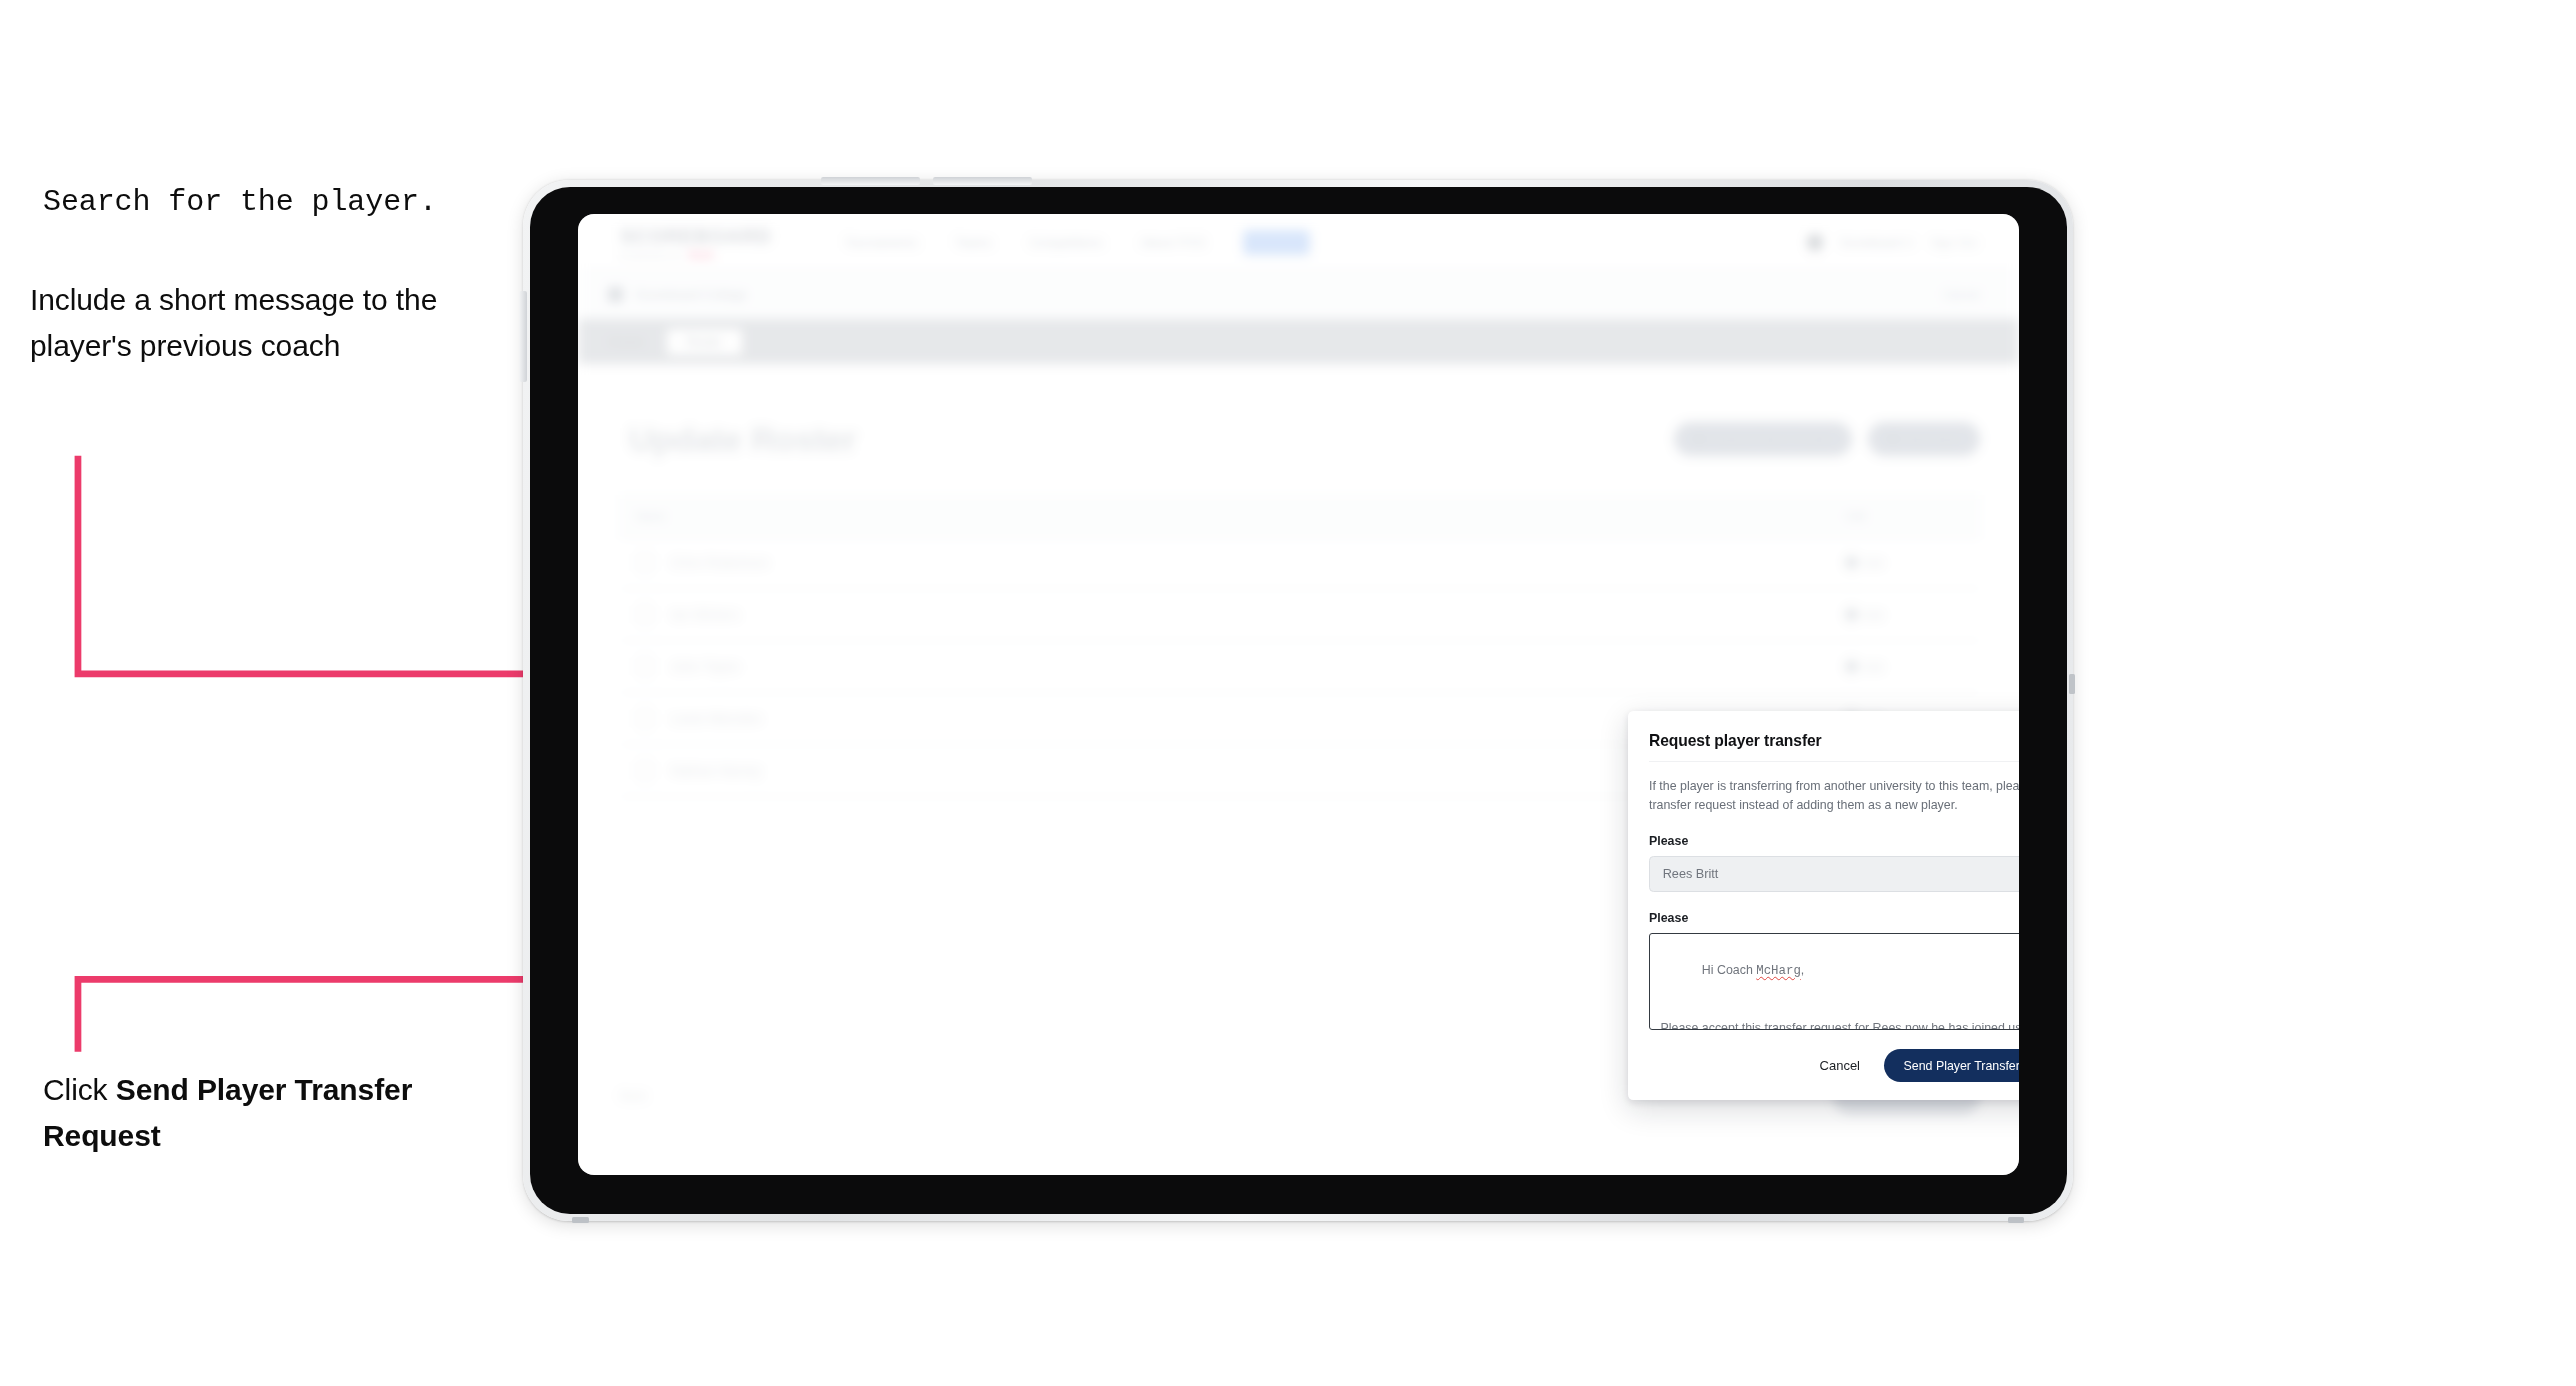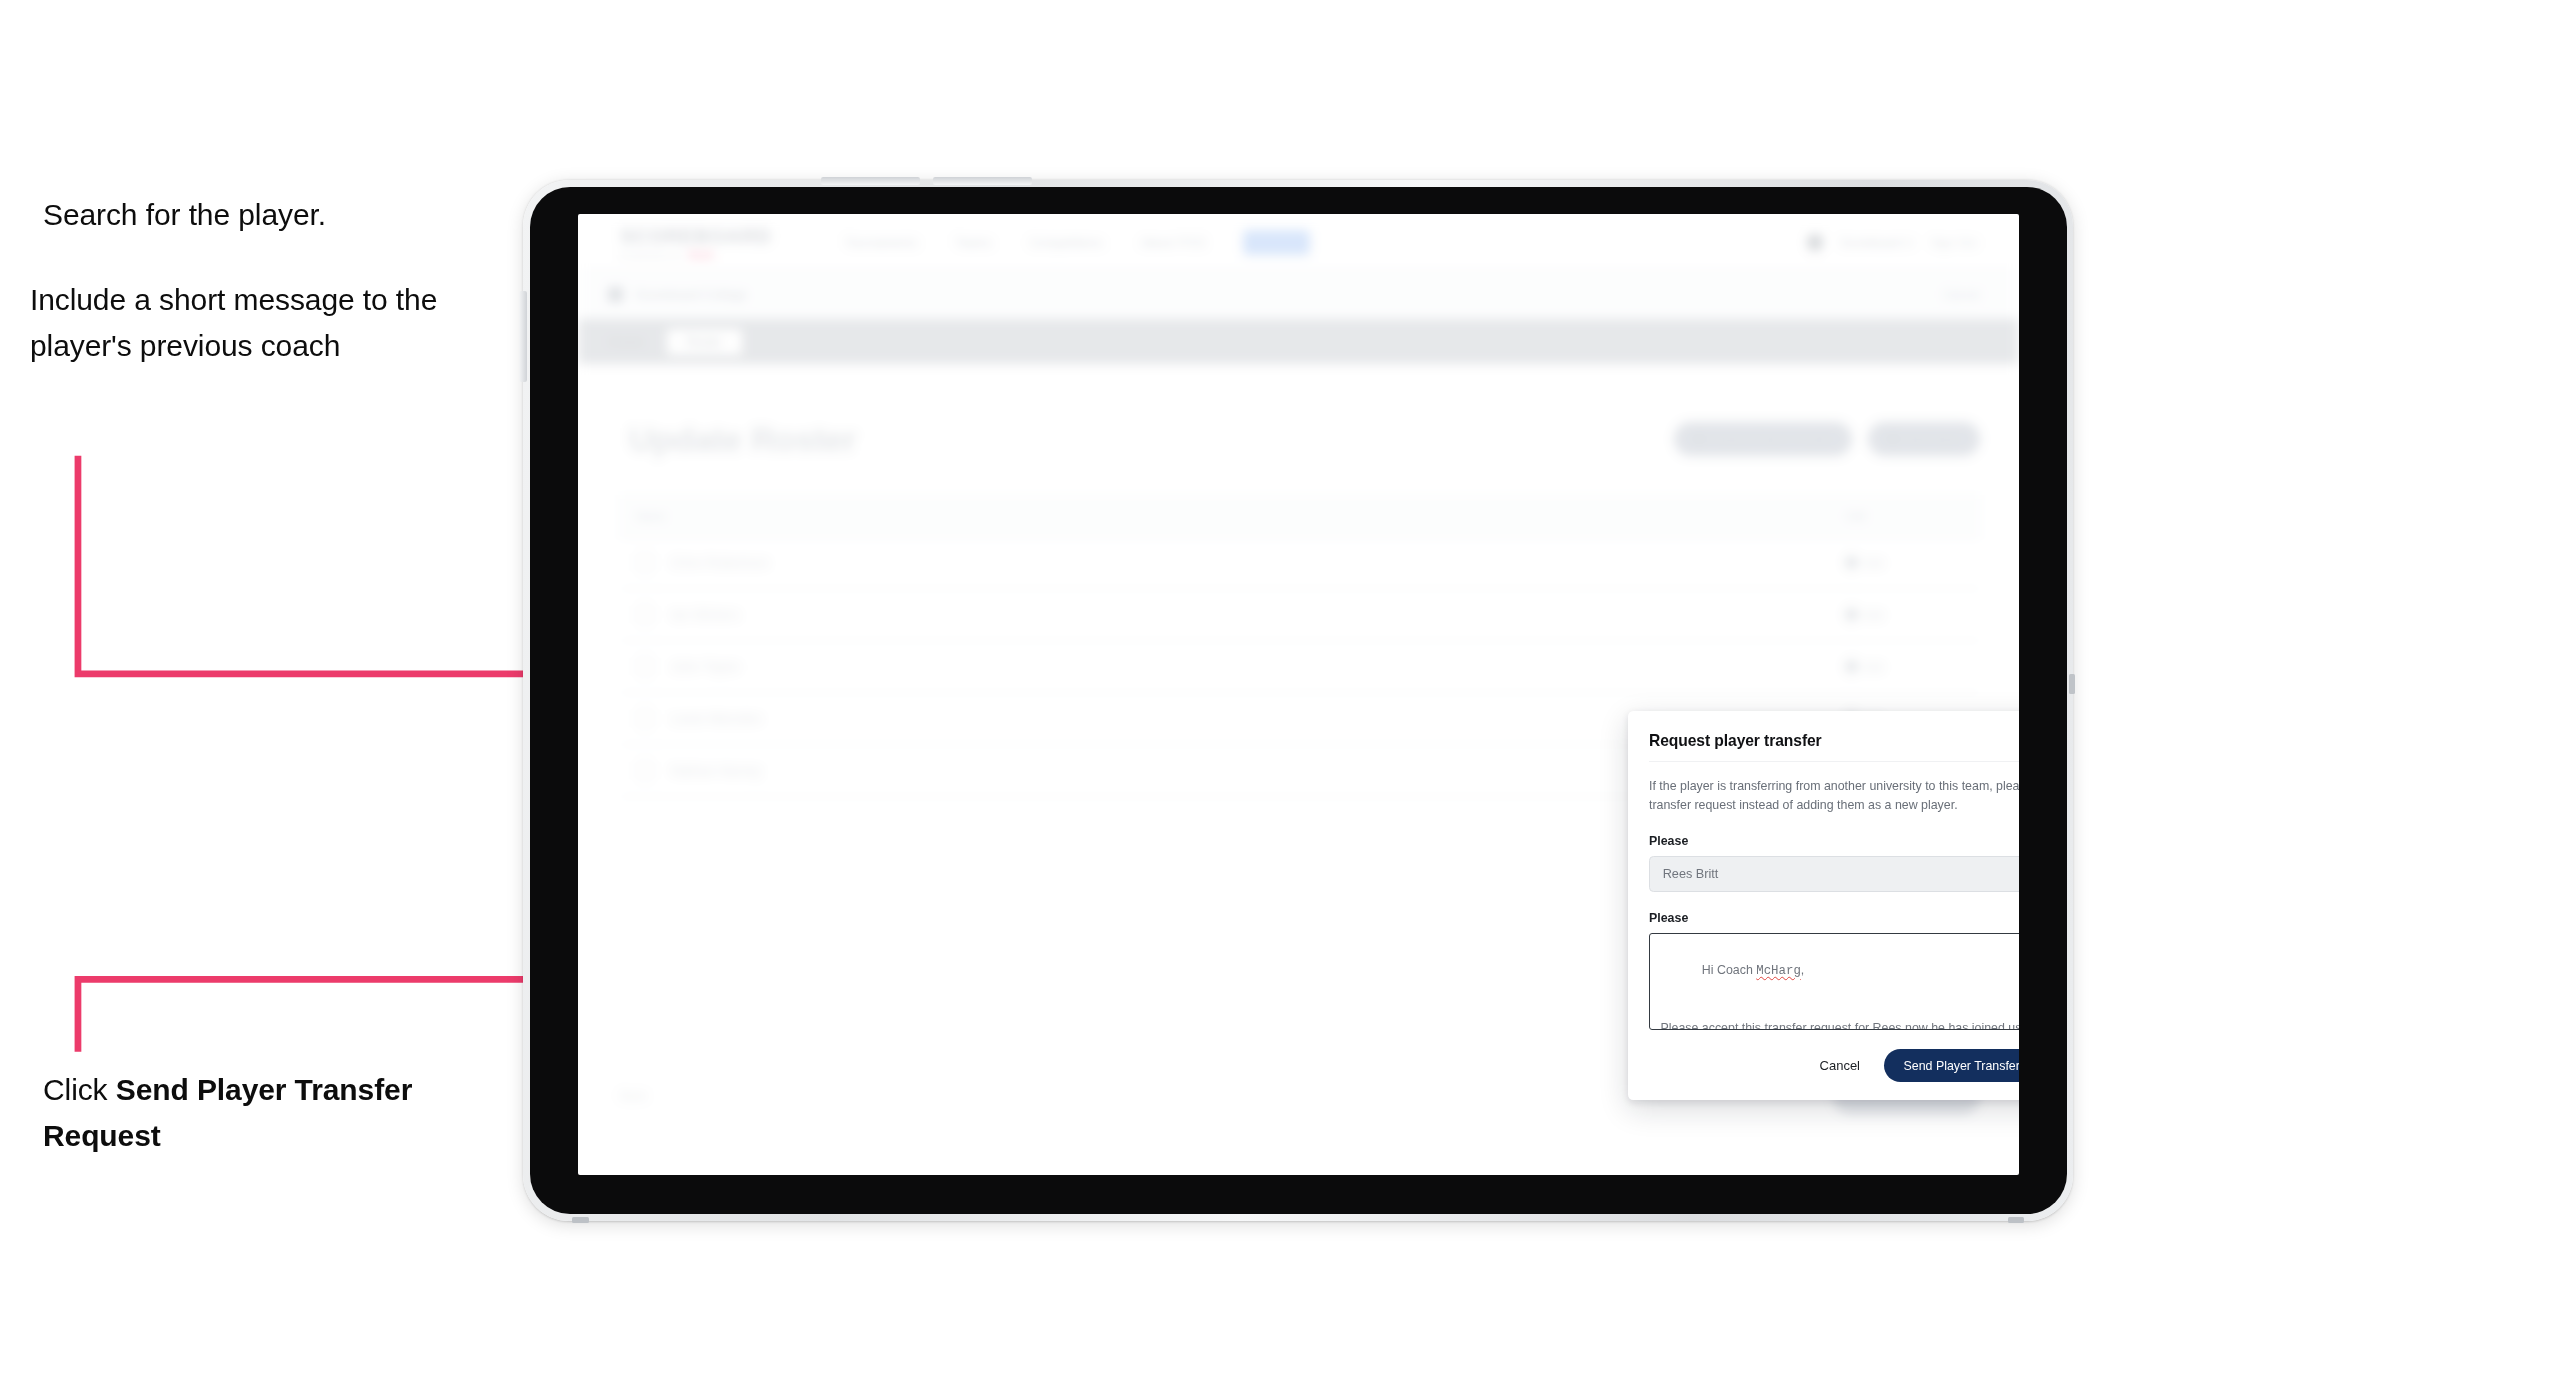--- a/index.html
+++ b/index.html
@@ -21,21 +21,21 @@
 
   
   .annot {
     position: absolute;
     color: #0d0d0d;
     font-family: "Liberation Sans", sans-serif;
     font-size: 30px;
     line-height: 1.52;
     letter-spacing: -0.1px;
   }
-  #annot-top   { left: 43px; top: 192px; width: 457px; }
+  #annot-top   { left: 43px; top: 180px; width: 457px; font-family: Liberation Mono, monospace; }
   #annot-mid   { left: 30px; top: 277px; width: 427px; }
   #annot-bot   { left: 43px; top: 1067px; width: 419px; }
   .annot b { font-weight: 700; }
 
   
   .arrow-svg {
     position: absolute;
     left: 0; top: 0;
     width: 2576px; height: 1386px;
     pointer-events: none;
@@ -61,21 +61,21 @@
     background: #0b0b0c;
     border-radius: 40px;
   }
   #screen {
     position: absolute;
     left: 55px;
     top: 34px;
     width: 1441px;
     height: 961px;
     background: #ffffff;
-    border-radius: 2px;
+    border-radius: 16px;
     overflow: hidden;
   }
   
   .hw {
     position: absolute;
     background: linear-gradient(180deg,#d2d5d8,#f2f3f4);
     border-radius: 2.2px;
   }
   #hw-vol1 { left: 298px; top: -3px; width: 99px; height: 7.5px;
              background: linear-gradient(180deg,#cfd2d6,#f4f5f6); }

